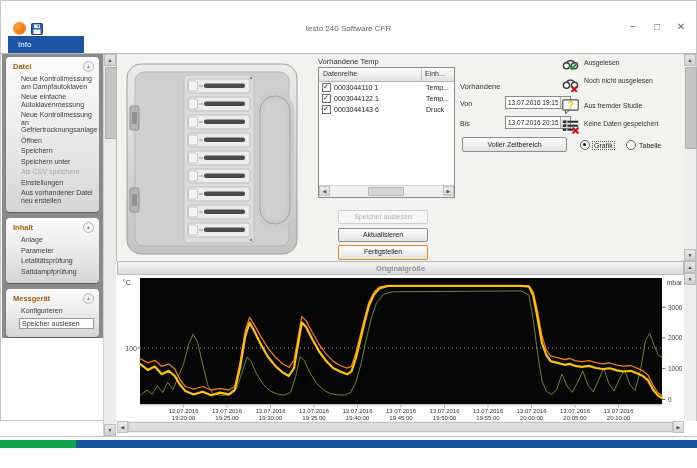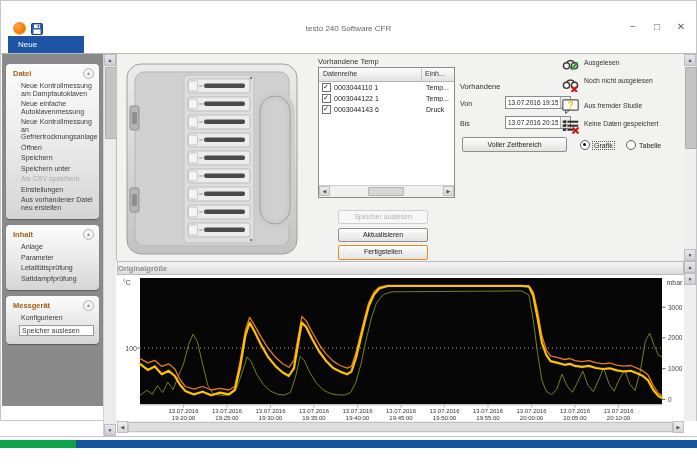--- a/index.html
+++ b/index.html
@@ -10,22 +10,22 @@
   .logo{position:absolute;left:13px;top:22px;width:13px;height:13px;border-radius:50%;
         background:radial-gradient(circle at 35% 32%,#ffa54d,#f07c00 55%,#d96a00);box-shadow:inset 0 -1px 1px rgba(255,255,255,.5);}
   .saveicon{position:absolute;left:31px;top:23px;}
   .wtitle{position:absolute;left:0;top:24px;width:100%;text-align:center;font-size:8px;color:#666;}
   .wincontrols{position:absolute;right:10px;top:21px;display:flex;gap:12px;color:#5f5f5f;font-size:10px;}
   .wincontrols span{width:12px;text-align:center;cursor:default;}
   .infotab{position:absolute;left:8px;top:36px;width:76px;height:17px;background:#1d55a4;color:#fff;
            font-size:8px;line-height:17px;padding-left:10px;box-sizing:border-box;}
   .tabline{position:absolute;left:0;top:53px;width:697px;border-top:1px solid #b8b8b8;}
   
-  .sidebar{position:absolute;left:2px;top:54px;width:101px;height:352px;background:#8a8a8a;
-           overflow:hidden;padding-top:10px;box-sizing:border-box;}
+  .sidebar{position:absolute;left:2px;top:54px;width:101px;height:284px;background:#8a8a8a;
+           overflow:hidden;padding-top:3px;box-sizing:border-box;}
   .card{margin:0 4px 6px 4px;border-radius:4px;padding:3px 3px 5px 3px;
         background:linear-gradient(180deg,#fcfcfc 0%,#e9e9e9 55%,#d5d5d5 100%);
         box-shadow:0 1px 1px rgba(0,0,0,.35);}
   .card-head{display:flex;justify-content:space-between;align-items:center;padding:1px 2px 3px 4px;}
   .card-title{color:#9c5e14;font-weight:bold;font-size:7.5px;}
   .collapse{width:9px;height:9px;border:1px solid #b2b2b2;border-radius:50%;font-size:5px;line-height:8px;
             text-align:center;color:#8d8d8d;background:#f5f5f5;}
   .item{font-size:7px;line-height:7.5px;color:#3c3c3c;padding:0 2px 0 12px;margin-bottom:3px;cursor:default;}
   .item.disabled{color:#a8a8a8;}
   .item.selected{background:#fdfdfd;border:1px solid #999;margin-left:10px;margin-right:2px;padding:1px 2px;}
@@ -62,21 +62,21 @@
   .btn.accent{border:1.5px solid #e8891f;}
   .radio{width:8px;height:8px;border-radius:50%;border:1px solid #606060;background:#fff;position:relative;flex:0 0 auto;}
   .radio.on::after{content:"";position:absolute;left:2px;top:2px;width:3px;height:3px;border-radius:50%;background:#111;}
   .radio-row{position:absolute;display:flex;align-items:center;gap:3px;font-size:7px;color:#222;}
   .radio-label.focused{outline:1px dotted #555;padding:0 1px;}
   .legend-row{position:absolute;left:562px;display:flex;gap:5px;}
   .legend-label{font-size:6.8px;line-height:8px;color:#333;width:78px;}
   .upper-vscroll{position:absolute;left:684px;top:54px;width:12px;height:207px;background:#efefef;}
   
   .chart-header{position:absolute;left:117px;top:261px;width:567px;height:14px;background:linear-gradient(#f5f5f5,#dcdcdc);
-                border:1px solid #b9b9b9;box-sizing:border-box;text-align:left;font-size:7.5px;font-weight:bold;color:#8f8f8f;line-height:13px;}
+                border:1px solid #b9b9b9;box-sizing:border-box;text-align:center;font-size:7.5px;font-weight:bold;color:#8f8f8f;line-height:13px;}
   .chart-region{position:absolute;left:117px;top:275px;width:567px;height:146px;background:#fff;}
   .chart-vscroll{position:absolute;left:684px;top:261px;width:12px;height:160px;background:#efefef;}
   .chart-hscroll{position:absolute;left:117px;top:421px;width:567px;height:12px;background:#efefef;display:flex;}
   .ch-thumb{flex:1;margin:1px 0;background:#dedede;border:1px solid #c2c2c2;}
   .bottomline{position:absolute;left:0;top:436px;width:697px;border-top:1px solid #c6c6c6;}
   .status-green{position:absolute;left:0;top:440px;width:76px;height:8px;}
   .status-blue{position:absolute;left:76px;top:440px;width:621px;height:8px;}
 </style>
 </head>
 <body>
@@ -90,21 +90,21 @@
     <rect x="3" y="1.5" width="6" height="3.5" fill="#fff"></rect>
     <rect x="6.6" y="2" width="1.6" height="2.4" fill="#2f5fb5"></rect>
     <rect x="2.5" y="6.5" width="7" height="4.5" fill="#fff"></rect>
   </svg>
   <div class="wtitle">testo 240 Software CFR</div>
   <div class="wincontrols">
     <span>−</span>
     <span>□</span>
     <span>✕</span>
   </div>
-  <div class="infotab">Neue</div>
+  <div class="infotab">Info</div>
   <div class="tabline"></div>
 
   <div class="sidebar" id="sidebar">
       <div class="card">
         <div class="card-head">
           <span class="card-title">Datei</span>
           <span class="collapse">▲</span>
         </div>
         <div class="item">Neue Kontrollmessung am Dampfautoklaven</div>
         <div class="item">Neue einfache Autoklavenmessung</div>

